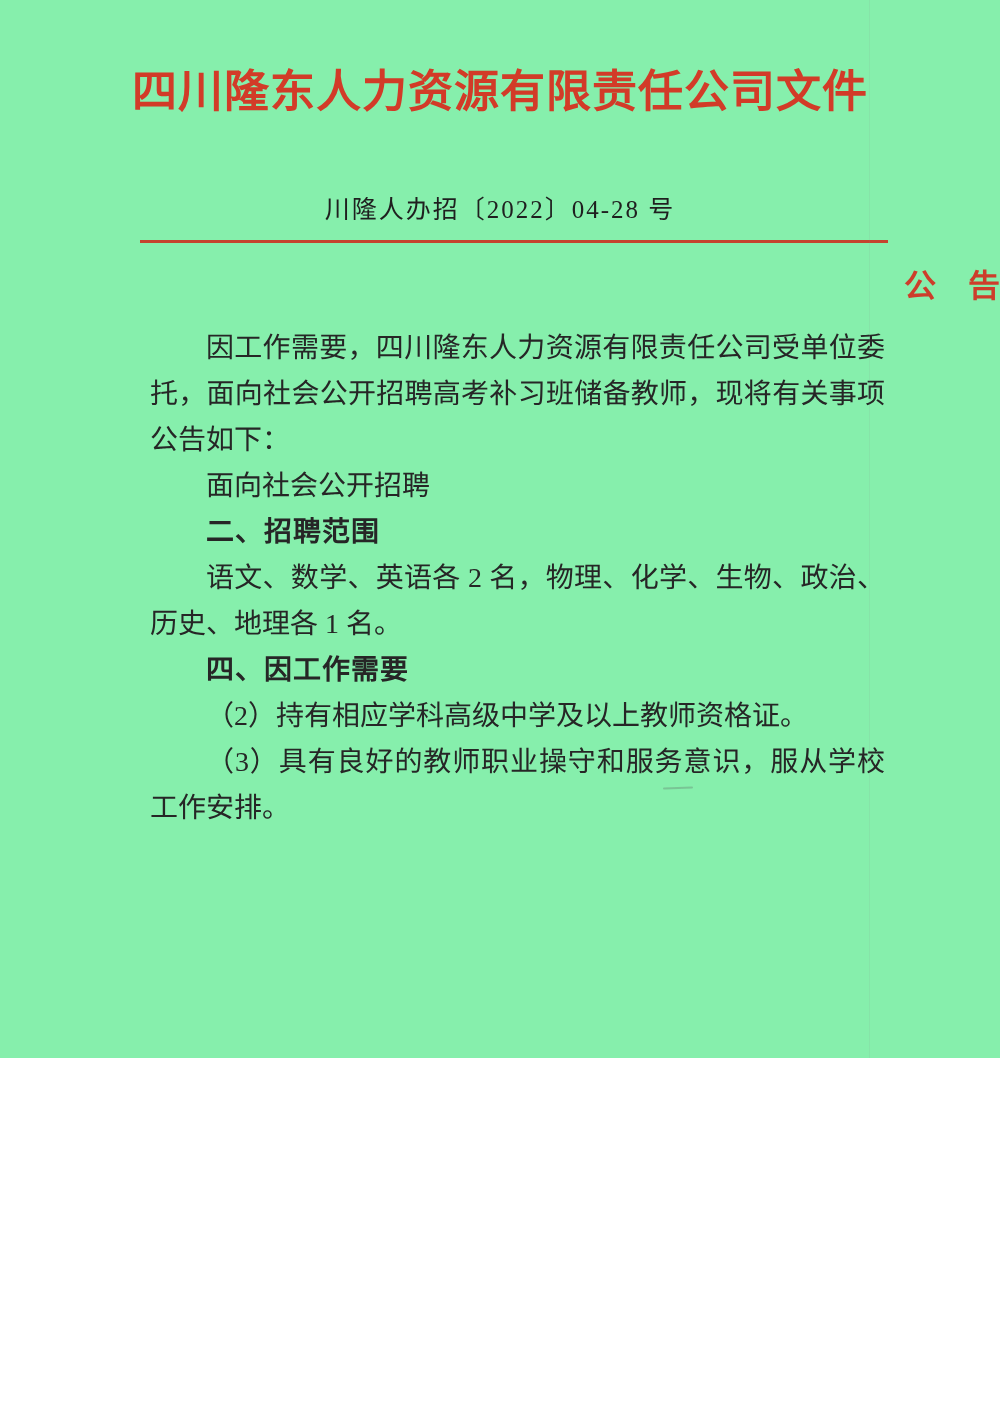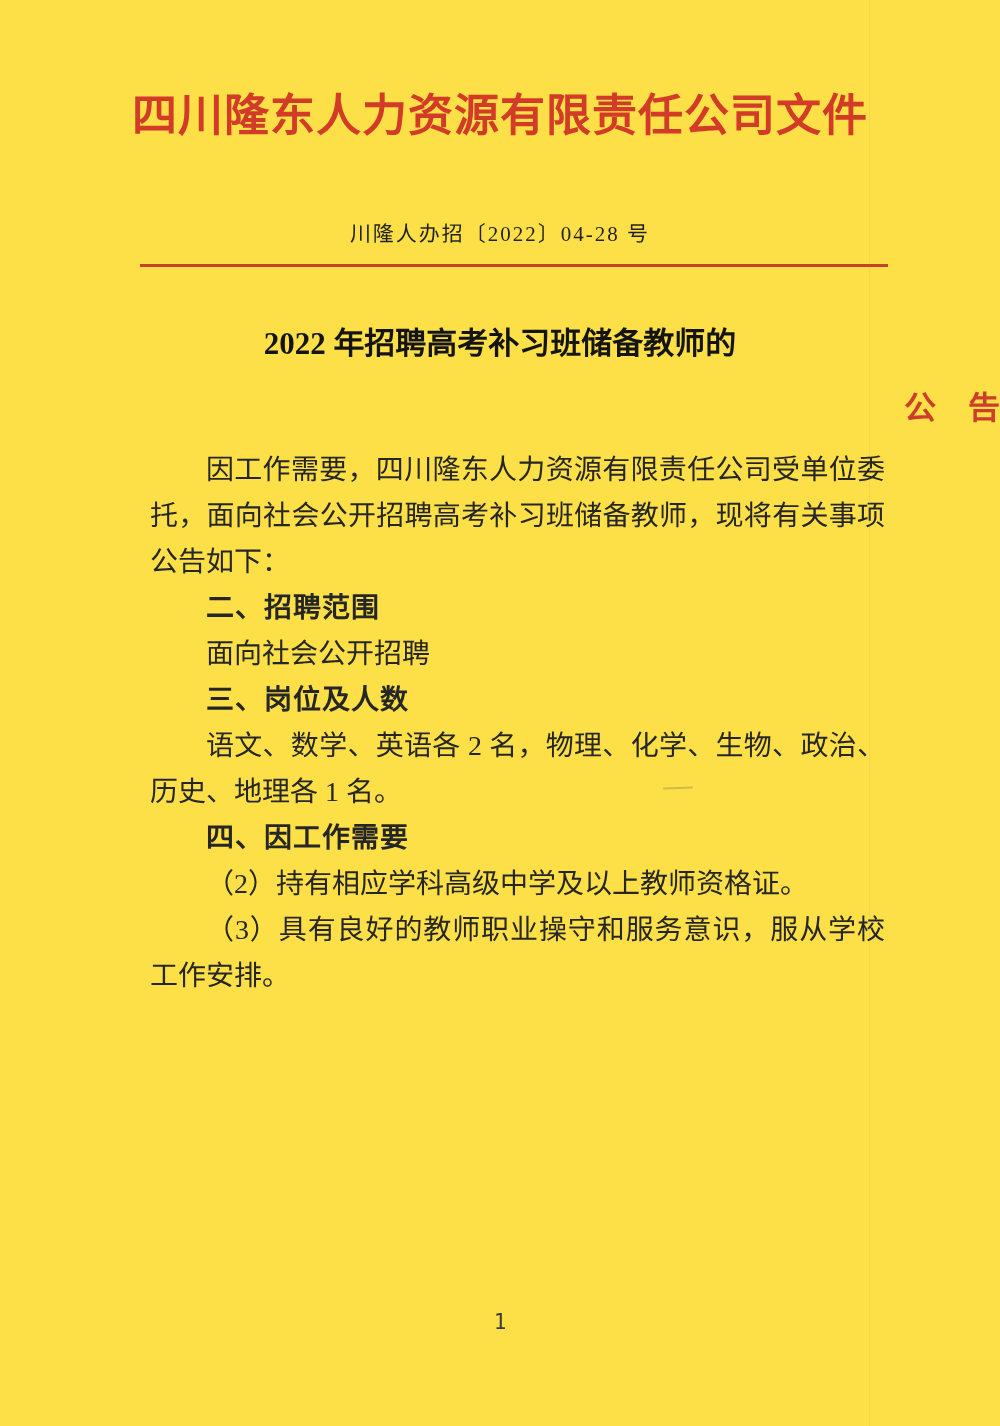--- a/index.html
+++ b/index.html
@@ -3,28 +3,28 @@
 <meta charset="utf-8">
 <style>
   html, body {
     margin: 0;
     padding: 0;
     background: #ffffff;
   }
   .page {
     position: relative;
     width: 1000px;
-    height: 1426px;
+    height: 1058px;
     margin: 0 auto;
-    background: #fde047;
+    background: #86efac;
     overflow: hidden;
     font-family: "Liberation Serif", "DejaVu Serif", serif;
     color: #262626;
     box-sizing: border-box;
-    padding-top: 80px;
+    padding-top: 56px;
   }
   
   .scan-fold {
     position: absolute;
     top: 0;
     left: 869px;
     width: 1px;
     height: 100%;
     background: rgba(140, 140, 140, 0.10);
     pointer-events: none;
@@ -47,21 +47,21 @@
     text-align: center;
     font-size: 45px;
     font-weight: 700;
     letter-spacing: 1px;
     color: #d23b28;
   }
   .doc-number {
     margin-top: 64px;
     line-height: 36px;
     text-align: center;
-    font-size: 21px;
+    font-size: 25px;
     letter-spacing: 2px;
     color: #1f1f1f;
   }
   .red-rule {
     border: none;
     height: 3px;
     background: #c5432e;
     margin: 12px 112px 0 140px;
   }
   .notice-title {
@@ -114,33 +114,31 @@
 
   <div class="scan-fold"></div>
   <div class="scan-artifact"></div>
 
   <h1 class="org-title">四川隆东人力资源有限责任公司文件</h1>
 
   <div class="doc-number">川隆人办招〔2022〕04-28 号</div>
 
   <hr class="red-rule">
 
-  <h2 class="notice-title">2022 年招聘高考补习班储备教师的</h2>
 
   <h2 class="notice-subtitle">公　告</h2>
 
   <div class="doc-body">
 
     <p class="para">因工作需要，四川隆东人力资源有限责任公司受单位委托，面向社会公开招聘高考补习班储备教师，现将有关事项公告如下：</p>
 
 
+    <p class="para">面向社会公开招聘</p>
     <p class="para heading">二、招聘范围</p>
-    <p class="para">面向社会公开招聘</p>
 
-    <p class="para heading">三、岗位及人数</p>
     <p class="para">语文、数学、英语各 2 名，物理、化学、生物、政治、历史、地理各 1 名。</p>
 
     <p class="para heading">四、因工作需要</p>
     <p class="para">（2）持有相应学科高级中学及以上教师资格证。</p>
     <p class="para">（3）具有良好的教师职业操守和服务意识，服从学校工作安排。</p>
 
   </div>
 
   <div class="page-number">1</div>
 

